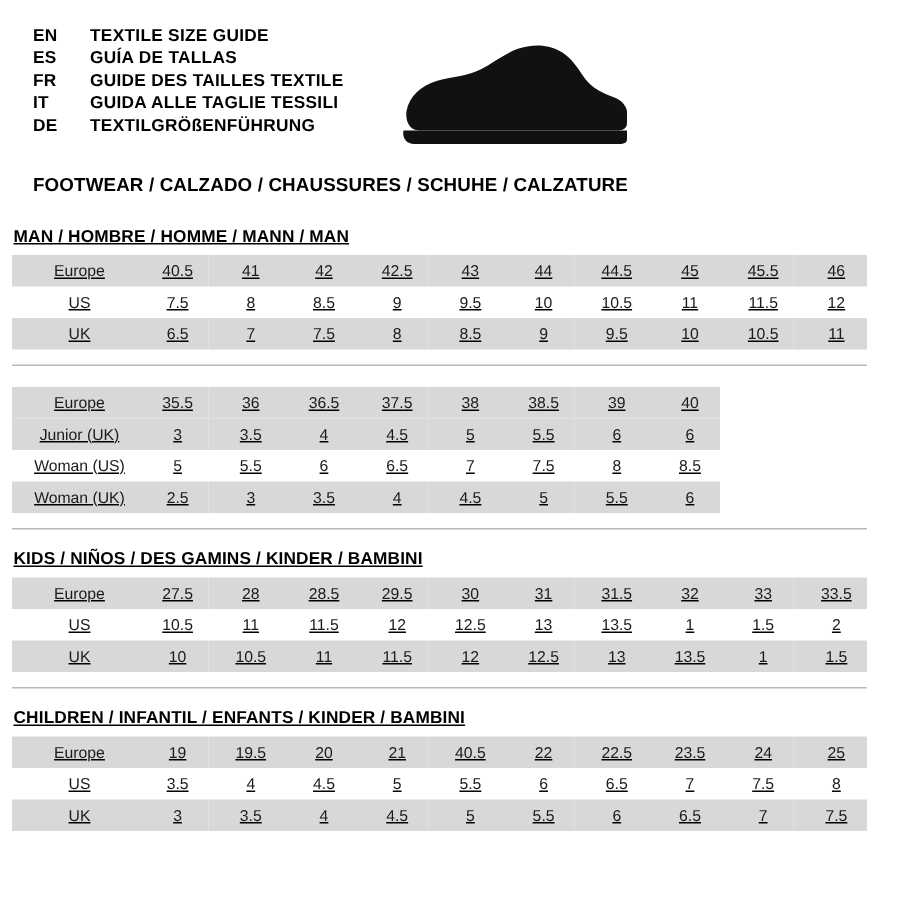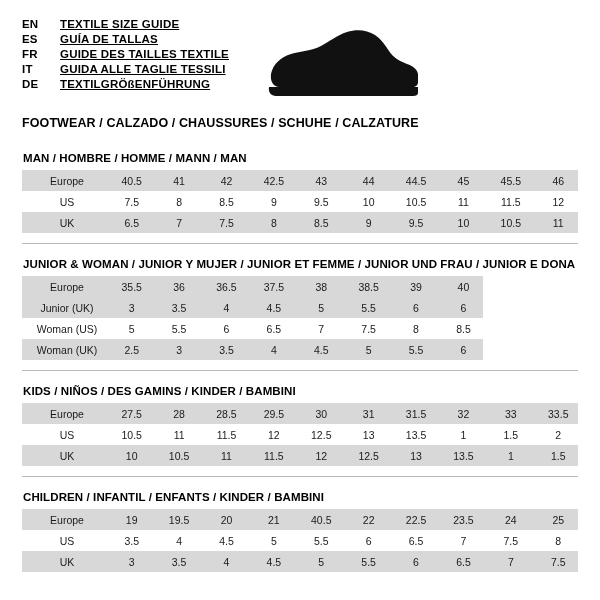--- a/index.html
+++ b/index.html
@@ -39,21 +39,20 @@
     padding: 0 0 3px 0;
     vertical-align: top;
     letter-spacing: 0.2px;
   }
   .lang-code {
     width: 38px;
     color: #000;
   }
   .lang-title {
     color: #000;
-    text-decoration: underline;
   }
 
   
   .shoe-wrap {
     width: 190px;
     height: 78px;
     position: relative;
     margin-top: 6px;
     margin-right: 6px;
   }
@@ -61,21 +60,22 @@
 
   .footwear-line {
     font-size: 12.5px;
     font-weight: bold;
     padding: 14px 22px 0 22px;
     letter-spacing: 0.1px;
   }
 
   
   .sections {
-    padding: 22px 22px 0 22px;
+    padding: 22px 22px 0 8px;
+    text-decoration: underline;
   }
   .section {
     margin-bottom: 14px;
   }
   .section-title {
     font-size: 11.5px;
     font-weight: bold;
     padding: 0 0 6px 1px;
     letter-spacing: 0.1px;
   }
@@ -193,21 +193,20 @@
               <td>9.5</td>
               <td>10</td>
               <td>10.5</td>
               <td>11</td>
             </tr>
           </tbody>
         </table>
         <div class="sep"></div>
       </div>
       <div class="section">
-        <div class="section-title">JUNIOR &amp; WOMAN / JUNIOR Y MUJER / JUNIOR ET FEMME / JUNIOR UND FRAU / JUNIOR E DONA</div>
         <table class="sizes">
           <tbody>
             <tr class="shaded">
               <td class="label-col">Europe</td>
               <td>35.5</td>
               <td>36</td>
               <td>36.5</td>
               <td>37.5</td>
               <td>38</td>
               <td>38.5</td>

